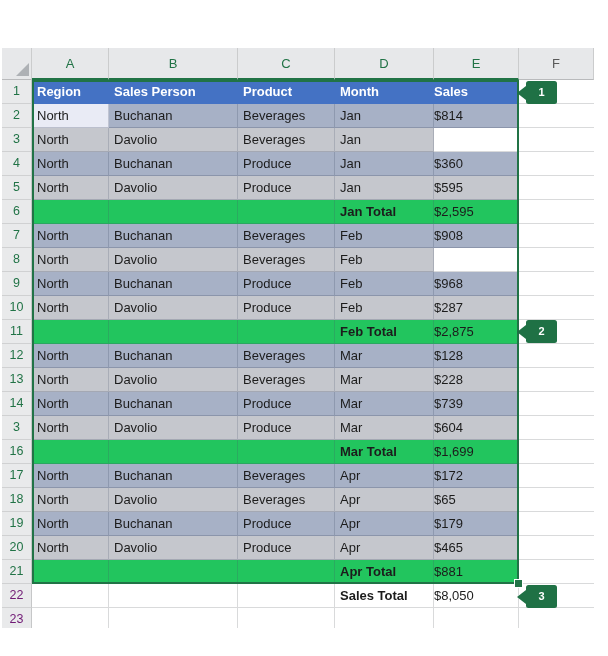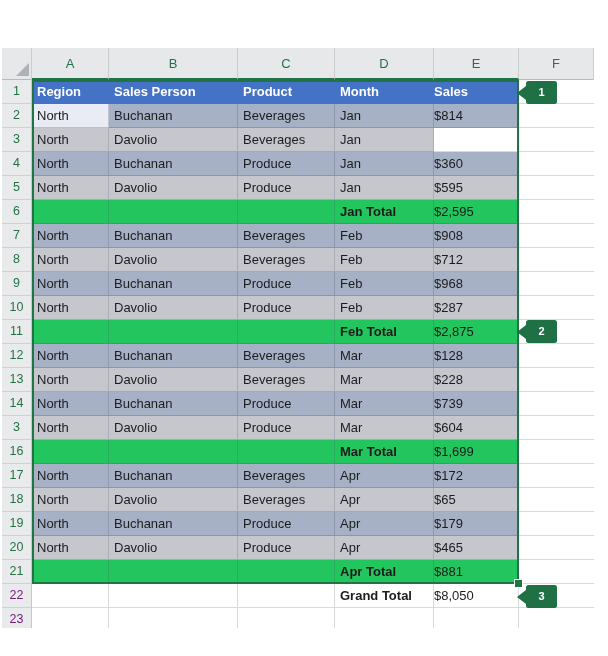--- a/index.html
+++ b/index.html
@@ -147,21 +147,20 @@
         <div class="cell c-dark w-d">Feb</div>
         <div class="cell c-dark w-e col-e">$908</div>
         <div class="cell c-out"></div>
       </div>
       <div class="row">
         <div class="cell gut">8</div>
         <div class="cell c-light w-a">North</div>
         <div class="cell c-light w-b">Davolio</div>
         <div class="cell c-light w-c">Beverages</div>
         <div class="cell c-light w-d">Feb</div>
-        <div class="cell c-light w-e col-e">$712</div>
         <div class="cell c-out"></div>
       </div>
       <div class="row">
         <div class="cell gut">9</div>
         <div class="cell c-dark w-a">North</div>
         <div class="cell c-dark w-b">Buchanan</div>
         <div class="cell c-dark w-c">Produce</div>
         <div class="cell c-dark w-d">Feb</div>
         <div class="cell c-dark w-e col-e">$968</div>
         <div class="cell c-out"></div>
@@ -272,21 +271,21 @@
         <div class="cell c-total w-c"></div>
         <div class="cell c-total w-d bold">Apr Total</div>
         <div class="cell c-total w-e col-e">$881</div>
         <div class="cell c-out"></div>
       </div>
       <div class="row">
         <div class="cell gut dim">22</div>
         <div class="cell c-plain w-a"></div>
         <div class="cell c-plain w-b"></div>
         <div class="cell c-plain w-c"></div>
-        <div class="cell c-plain w-d bold">Grand Total</div>
+        <div class="cell c-plain w-d bold">Sales Total</div>
         <div class="cell c-plain w-e col-e">$8,050</div>
         <div class="cell c-out"></div>
       </div>
       <div class="row">
         <div class="cell gut dim">23</div>
         <div class="cell c-plain w-a"></div>
         <div class="cell c-plain w-b"></div>
         <div class="cell c-plain w-c"></div>
         <div class="cell c-plain w-d"></div>
         <div class="cell c-plain w-e col-e"></div>

